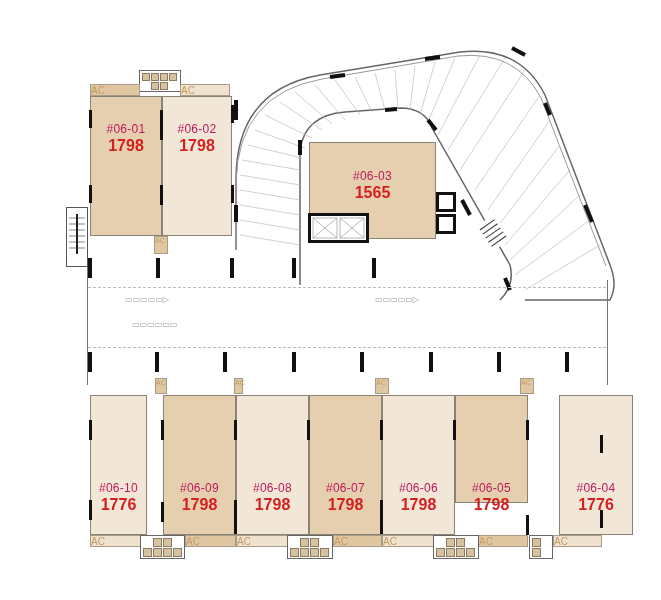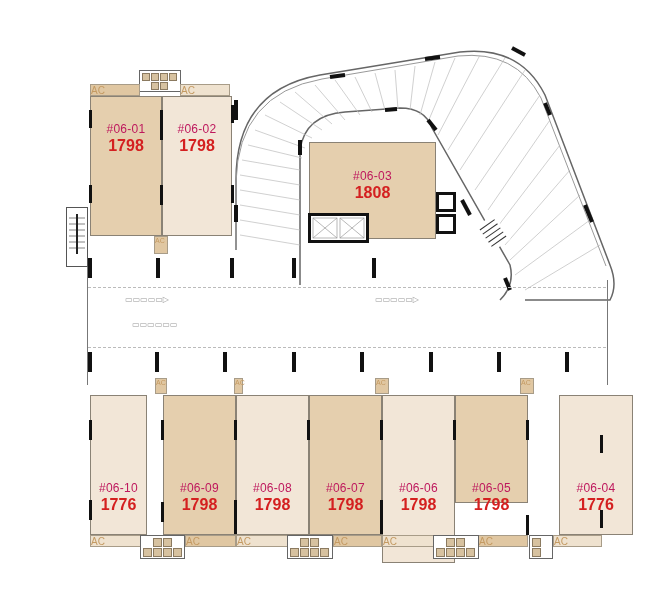--- a/index.html
+++ b/index.html
@@ -117,21 +117,21 @@
     <div class="area" style="top:40px">1798</div>
   </div>
   <div class="unit light" style="left:162px;top:96px;width:70px;height:140px">
     <div class="lbl" style="top:25px">#06-02</div>
     <div class="area" style="top:40px">1798</div>
   </div>
   <div class="ac dark" style="left:154px;top:236px;width:14px;height:18px;font-size:7px;line-height:8px">AC</div>
 
   <div class="unit dark" style="left:309px;top:142px;width:127px;height:97px">
     <div class="lbl" style="top:26px">#06-03</div>
-    <div class="area" style="top:41px">1808</div>
+    <div class="area" style="top:41px">1565</div>
   </div>
   <div class="lift" style="left:308px;top:213px;width:61px;height:30px">
     <svg width="55" height="24">
         <g stroke="#999" stroke-width="0.7">
           <rect x="2" y="2" width="24" height="20" fill="none"></rect>
           <line x1="2" y1="2" x2="26" y2="22"></line>
           <line x1="26" y1="2" x2="2" y2="22"></line>
           <rect x="29" y="2" width="24" height="20" fill="none"></rect>
           <line x1="29" y1="2" x2="53" y2="22"></line>
           <line x1="53" y1="2" x2="29" y2="22"></line>
@@ -181,21 +181,21 @@
     <div class="area" style="top:100px">1798</div>
   </div>
   <div class="unit light" style="left:236px;top:395px;width:73px;height:140px">
     <div class="lbl" style="top:85px">#06-08</div>
     <div class="area" style="top:100px">1798</div>
   </div>
   <div class="unit dark" style="left:309px;top:395px;width:73px;height:140px">
     <div class="lbl" style="top:85px">#06-07</div>
     <div class="area" style="top:100px">1798</div>
   </div>
-  <div class="unit light" style="left:382px;top:395px;width:73px;height:168px">
+  <div class="unit light" style="left:382px;top:395px;width:73px;height:140px">
     <div class="lbl" style="top:85px">#06-06</div>
     <div class="area" style="top:100px">1798</div>
   </div>
   <div class="unit dark" style="left:455px;top:395px;width:73px;height:108px">
     <div class="lbl" style="top:85px">#06-05</div>
     <div class="area" style="top:100px">1798</div>
   </div>
   <div class="unit light" style="left:559px;top:395px;width:74px;height:140px">
     <div class="lbl" style="top:85px">#06-04</div>
     <div class="area" style="top:100px">1776</div>

